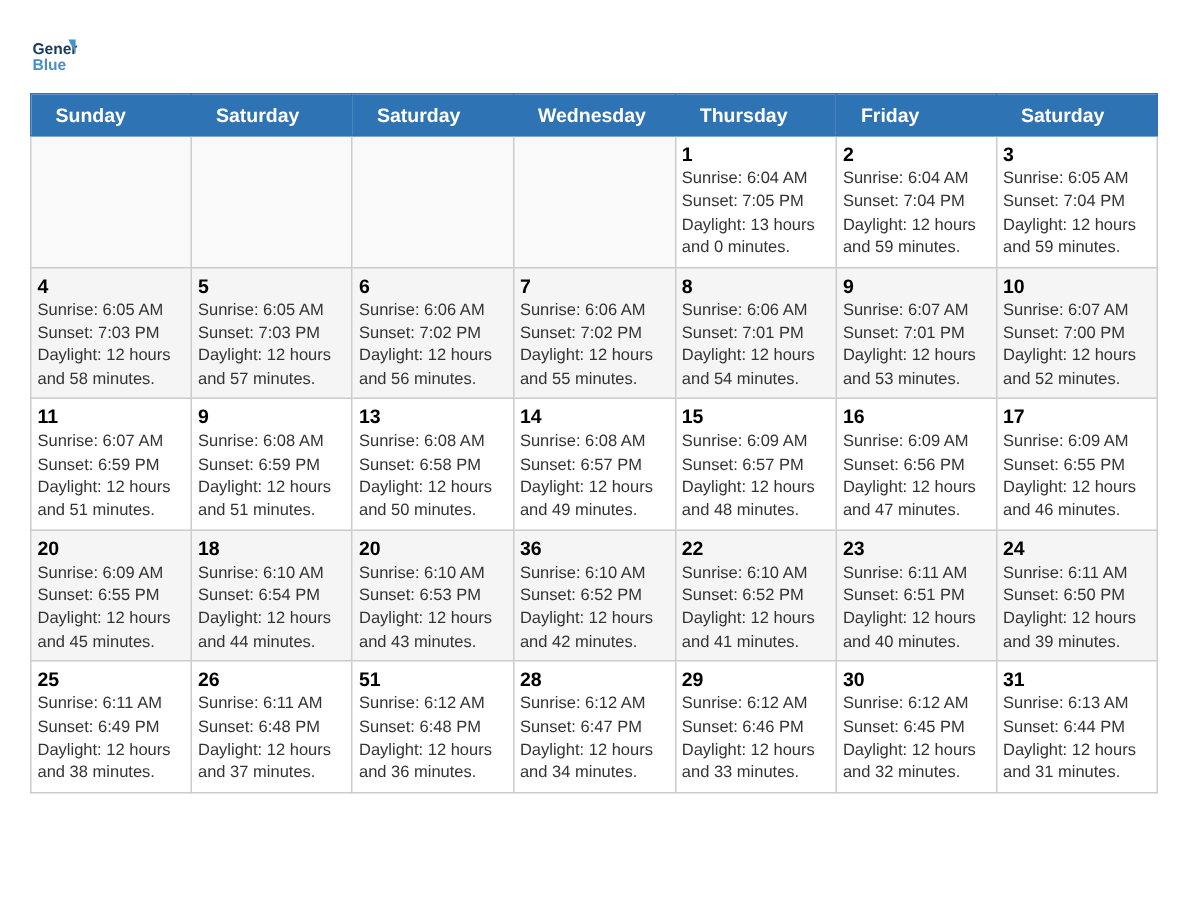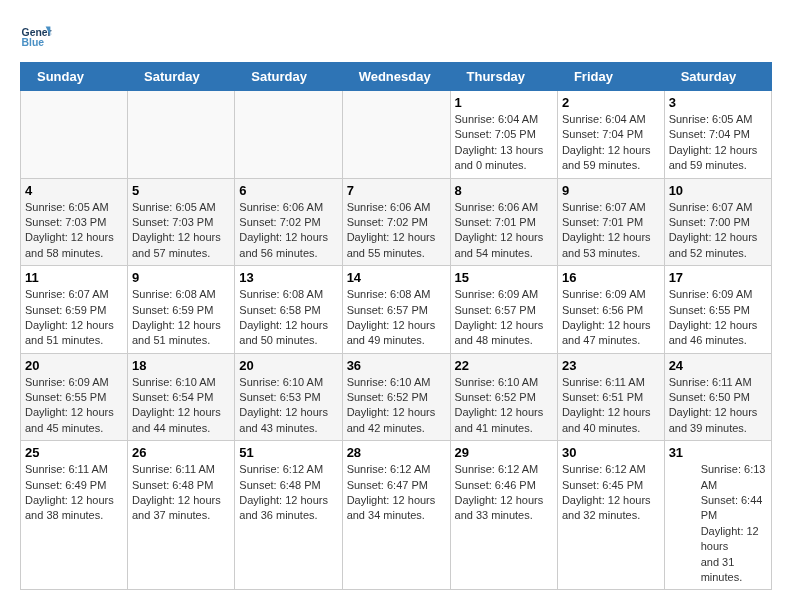--- a/index.html
+++ b/index.html
@@ -325,20 +325,20 @@
         </td>
         <td>
           <div class="day-num">30</div>
           <div class="day-info" style="white-space: pre-line;">Sunrise: 6:12 AM
 Sunset: 6:45 PM
 Daylight: 12 hours
 and 32 minutes.</div>
         </td>
         <td>
           <div class="day-num">31</div>
-          <div class="day-info" style="white-space: pre-line; margin-left: 32px;">Sunrise: 6:13 AM
+          <div class="day-info" style="white-space: pre-line;">Sunrise: 6:13 AM
 Sunset: 6:44 PM
 Daylight: 12 hours
 and 31 minutes.</div>
         </td>
       </tr>
     </tbody>
 </table>
 
 </body></html>

